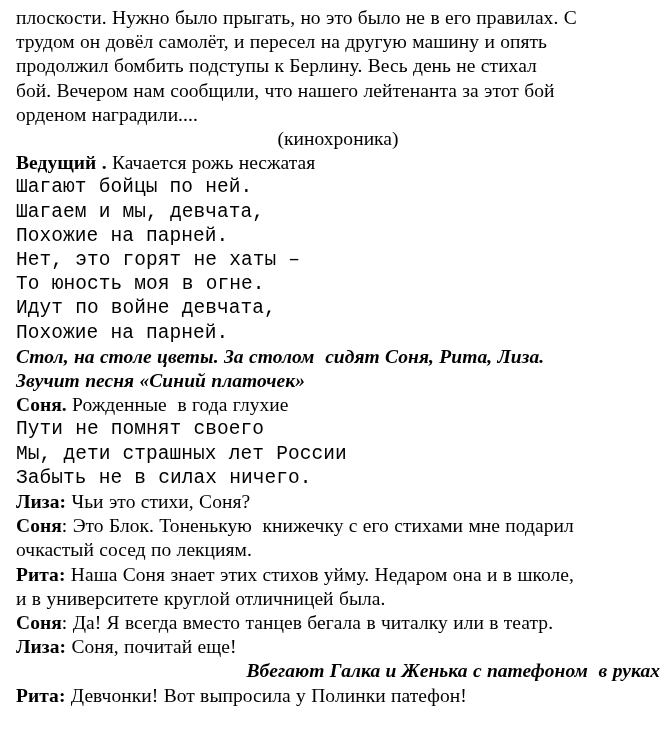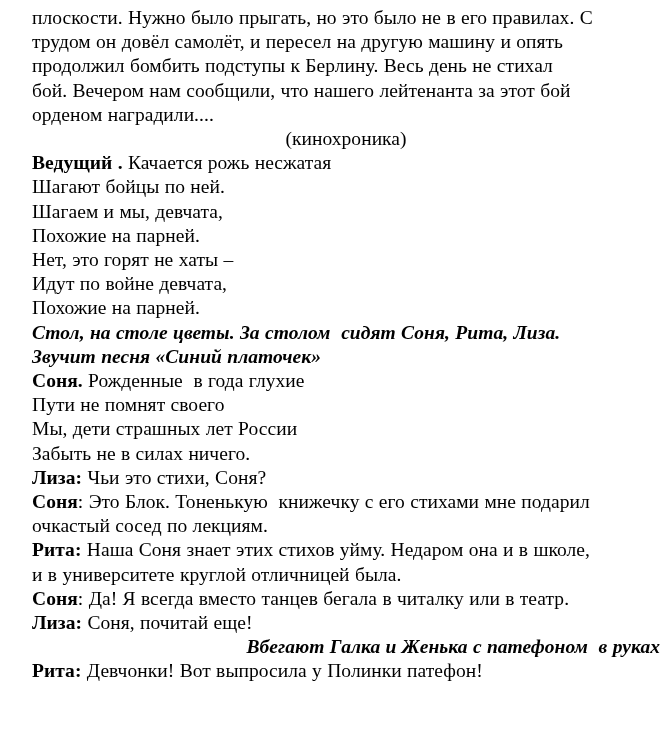--- a/index.html
+++ b/index.html
@@ -15,21 +15,21 @@
     font-family: "Liberation Serif", "DejaVu Serif", serif;
     color: #000000;
     -webkit-font-smoothing: antialiased;
   }
 
   .page {
     position: relative;
     box-sizing: border-box;
     width: 671px;
     height: 623px;
-    padding: 6px 11px 0 32px;
+    padding: 6px 11px 0 16px;
     background: #ffffff;
   }
 
   .doc-line {
     font-size: 19.5px;
     line-height: 24.2px;
     white-space: pre-wrap;
     letter-spacing: 0.05px;
     word-spacing: 0.4px;
   }
@@ -61,20 +61,21 @@
 
   .stage-indent {
     font-weight: bold;
     font-style: italic;
     text-align: right;
     padding-left: 82px;
   }
 
   .poem-line {
     white-space: pre;
+    font-family: Liberation Mono, monospace;
   }
 </style>
 </head>
 <body>
 
 <div class="page">
 
   <div class="para">
     <div class="doc-line">плоскости. Нужно было прыгать, но это было не в его правилах. С</div>
     <div class="doc-line">трудом он довёл самолёт, и пересел на другую машину и опять</div>
@@ -83,20 +84,21 @@
     <div class="doc-line">орденом наградили....</div>
   </div>
 
   <div class="doc-line centered">(кинохроника)</div>
 
   <div class="doc-line"><span class="speaker">Ведущий .</span> <span>Качается рожь несжатая</span></div>
   <div class="doc-line poem-line">Шагают бойцы по ней.</div>
   <div class="doc-line poem-line">Шагаем и мы, девчата,</div>
   <div class="doc-line poem-line">Похожие на парней.</div>
   <div class="doc-line poem-line">Нет, это горят не хаты –</div>
+  <div class="doc-line poem-line">То юность моя в огне.</div>
   <div class="doc-line poem-line">Идут по войне девчата,</div>
   <div class="doc-line poem-line">Похожие на парней.</div>
 
   <div class="doc-line stage">Стол, на столе цветы. За столом  сидят Соня, Рита, Лиза.</div>
   <div class="doc-line stage">Звучит песня «Синий платочек»</div>
 
   <div class="doc-line"><span class="speaker">Соня.</span> <span>Рожденные  в года глухие</span></div>
   <div class="doc-line poem-line">Пути не помнят своего</div>
   <div class="doc-line poem-line">Мы, дети страшных лет России</div>
   <div class="doc-line poem-line">Забыть не в силах ничего.</div>

